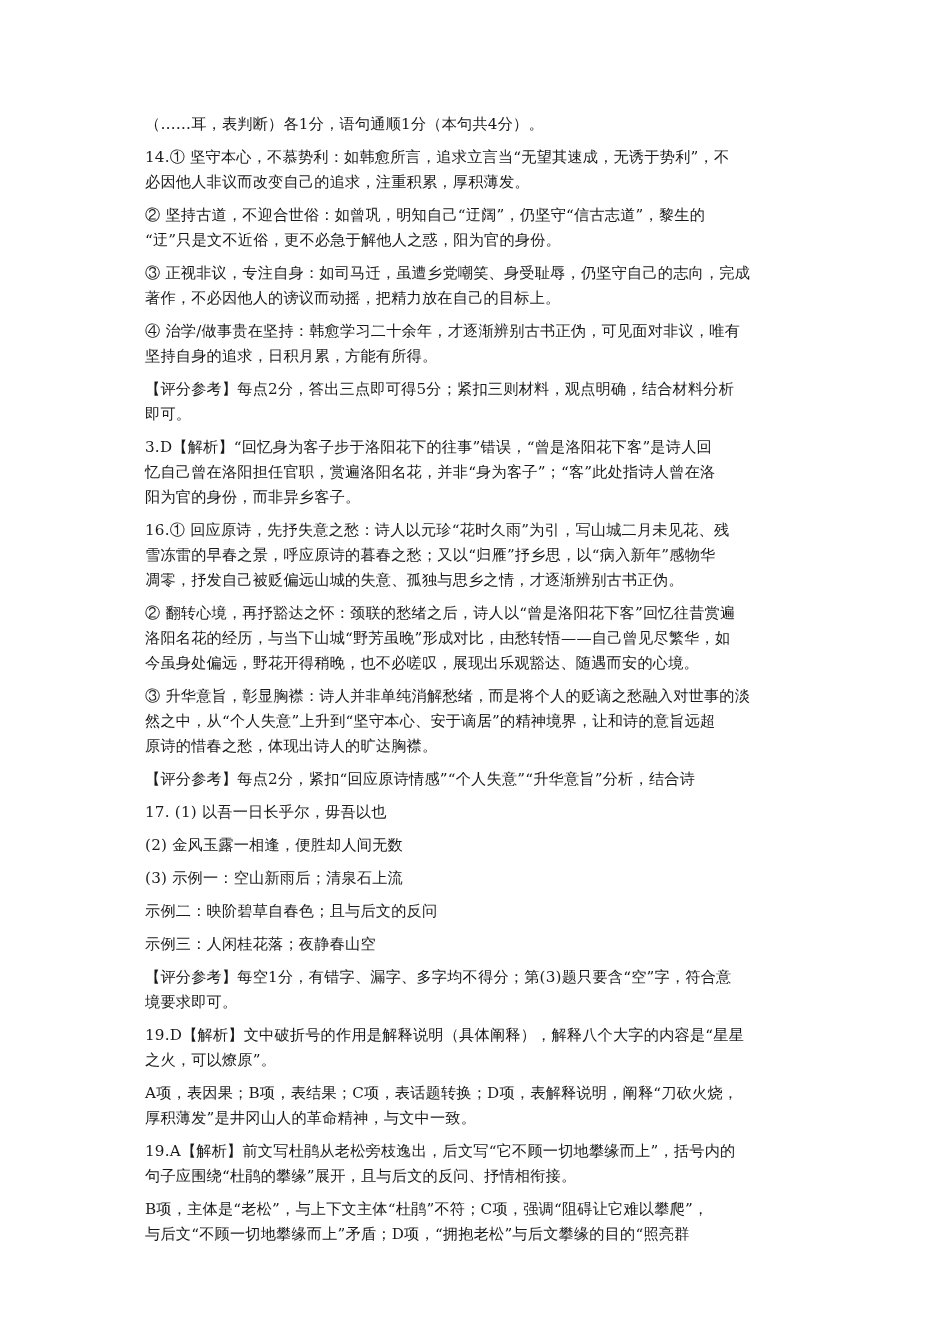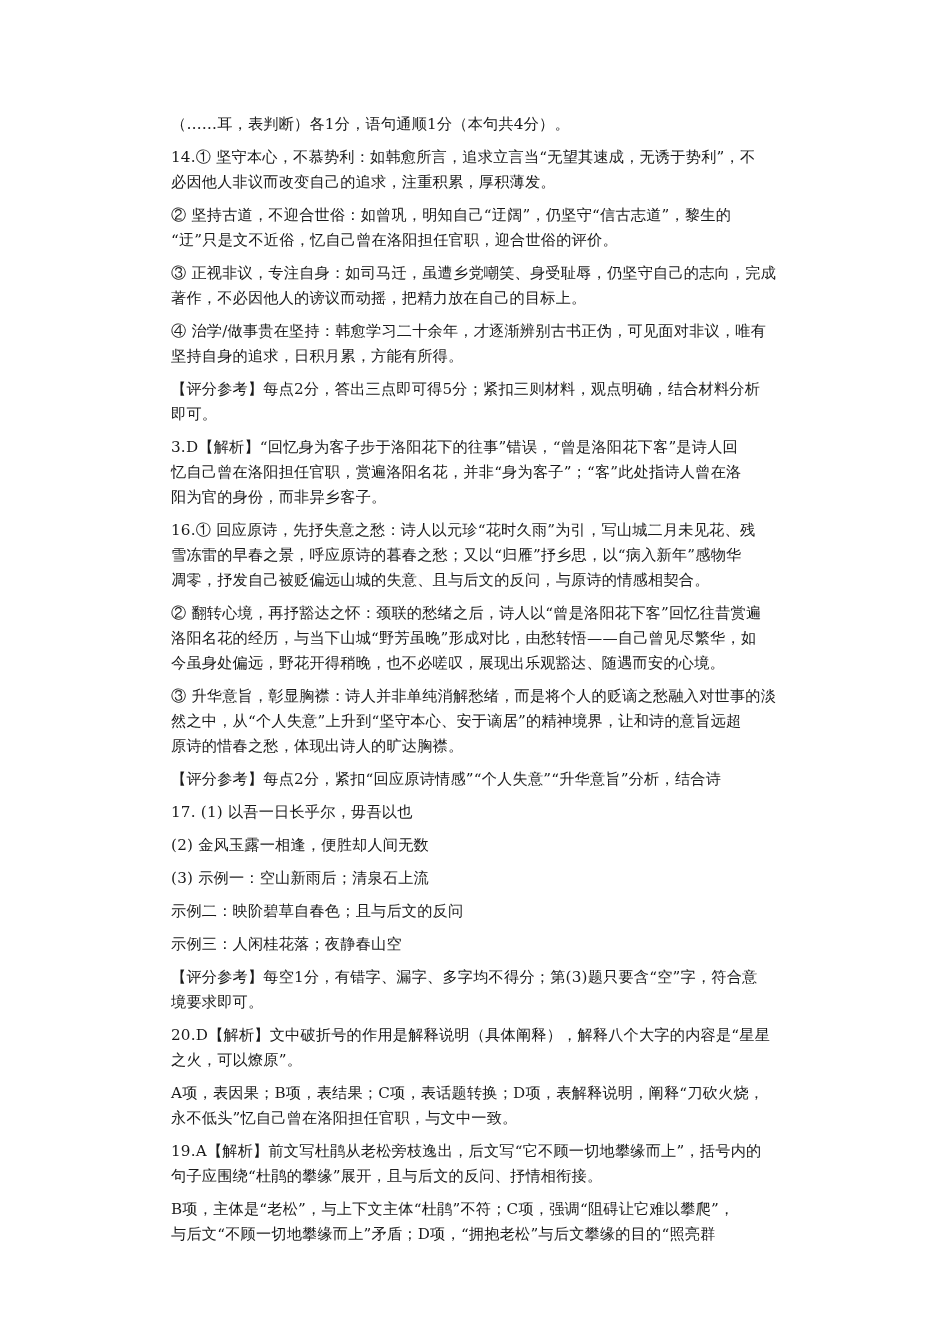--- a/index.html
+++ b/index.html
@@ -1,37 +1,37 @@
 <!DOCTYPE html>
 <html><head>
 <meta charset="utf-8">
 <style>
   html, body { margin:0; padding:0; background:#ffffff; }
   body { width:950px; height:1344px; position:relative; overflow:hidden;
          font-family:"DejaVu Serif", "Liberation Serif", serif; color:#1a1a1a; }
   .page { position:absolute; left:0; top:0; width:950px; height:1344px; background:#fff; }
-  .content { position:absolute; left:145px; top:112px; width:660px;margin-left:26px; }
+  .content { position:absolute; left:145px; top:112px; width:660px; }
   .para { font-size:15.2px; line-height:25px; margin:0 0 8px 0; text-align:justify; letter-spacing:0.2px; }
   .para .line { display:block; white-space:nowrap; }
 </style>
 </head>
 <body>
 
 <div class="page">
   <div class="content" id="content">
       <p class="para">
         <span class="line">（……耳，表判断）各1分，语句通顺1分（本句共4分）。</span>
       </p>
       <p class="para">
         <span class="line">14.① 坚守本心，不慕势利：如韩愈所言，追求立言当“无望其速成，无诱于势利”，不</span>
         <span class="line">必因他人非议而改变自己的追求，注重积累，厚积薄发。</span>
       </p>
       <p class="para">
         <span class="line">② 坚持古道，不迎合世俗：如曾巩，明知自己“迂阔”，仍坚守“信古志道”，黎生的</span>
-        <span class="line">“迂”只是文不近俗，忆自己曾在洛阳担任官职，迎合世俗的评价。</span>
+        <span class="line">“迂”只是文不近俗，更不必急于解他人之惑，阳为官的身份。</span>
       </p>
       <p class="para">
         <span class="line">③ 正视非议，专注自身：如司马迁，虽遭乡党嘲笑、身受耻辱，仍坚守自己的志向，完成</span>
         <span class="line">著作，不必因他人的谤议而动摇，把精力放在自己的目标上。</span>
       </p>
       <p class="para">
         <span class="line">④ 治学/做事贵在坚持：韩愈学习二十余年，才逐渐辨别古书正伪，可见面对非议，唯有</span>
         <span class="line">坚持自身的追求，日积月累，方能有所得。</span>
       </p>
       <p class="para">
@@ -39,21 +39,21 @@
         <span class="line">即可。</span>
       </p>
       <p class="para">
         <span class="line">3.D【解析】“回忆身为客子步于洛阳花下的往事”错误，“曾是洛阳花下客”是诗人回</span>
         <span class="line">忆自己曾在洛阳担任官职，赏遍洛阳名花，并非“身为客子”；“客”此处指诗人曾在洛</span>
         <span class="line">阳为官的身份，而非异乡客子。</span>
       </p>
       <p class="para">
         <span class="line">16.① 回应原诗，先抒失意之愁：诗人以元珍“花时久雨”为引，写山城二月未见花、残</span>
         <span class="line">雪冻雷的早春之景，呼应原诗的暮春之愁；又以“归雁”抒乡思，以“病入新年”感物华</span>
-        <span class="line">凋零，抒发自己被贬偏远山城的失意、且与后文的反问，与原诗的情感相契合。</span>
+        <span class="line">凋零，抒发自己被贬偏远山城的失意、孤独与思乡之情，才逐渐辨别古书正伪。</span>
       </p>
       <p class="para">
         <span class="line">② 翻转心境，再抒豁达之怀：颈联的愁绪之后，诗人以“曾是洛阳花下客”回忆往昔赏遍</span>
         <span class="line">洛阳名花的经历，与当下山城“野芳虽晚”形成对比，由愁转悟——自己曾见尽繁华，如</span>
         <span class="line">今虽身处偏远，野花开得稍晚，也不必嗟叹，展现出乐观豁达、随遇而安的心境。</span>
       </p>
       <p class="para">
         <span class="line">③ 升华意旨，彰显胸襟：诗人并非单纯消解愁绪，而是将个人的贬谪之愁融入对世事的淡</span>
         <span class="line">然之中，从“个人失意”上升到“坚守本心、安于谪居”的精神境界，让和诗的意旨远超</span>
         <span class="line">原诗的惜春之愁，体现出诗人的旷达胸襟。</span>
@@ -74,26 +74,26 @@
         <span class="line">示例二：映阶碧草自春色；且与后文的反问</span>
       </p>
       <p class="para">
         <span class="line">示例三：人闲桂花落；夜静春山空</span>
       </p>
       <p class="para">
         <span class="line">【评分参考】每空1分，有错字、漏字、多字均不得分；第(3)题只要含“空”字，符合意</span>
         <span class="line">境要求即可。</span>
       </p>
       <p class="para">
-        <span class="line">20.D【解析】文中破折号的作用是解释说明（具体阐释），解释八个大字的内容是“星星</span>
+        <span class="line">19.D【解析】文中破折号的作用是解释说明（具体阐释），解释八个大字的内容是“星星</span>
         <span class="line">之火，可以燎原”。</span>
       </p>
       <p class="para">
         <span class="line">A项，表因果；B项，表结果；C项，表话题转换；D项，表解释说明，阐释“刀砍火烧，</span>
-        <span class="line">永不低头”忆自己曾在洛阳担任官职，与文中一致。</span>
+        <span class="line">厚积薄发”是井冈山人的革命精神，与文中一致。</span>
       </p>
       <p class="para">
         <span class="line">19.A【解析】前文写杜鹃从老松旁枝逸出，后文写“它不顾一切地攀缘而上”，括号内的</span>
         <span class="line">句子应围绕“杜鹃的攀缘”展开，且与后文的反问、抒情相衔接。</span>
       </p>
       <p class="para">
         <span class="line">B项，主体是“老松”，与上下文主体“杜鹃”不符；C项，强调“阻碍让它难以攀爬”，</span>
         <span class="line">与后文“不顾一切地攀缘而上”矛盾；D项，“拥抱老松”与后文攀缘的目的“照亮群</span>
       </p>
     </div>

